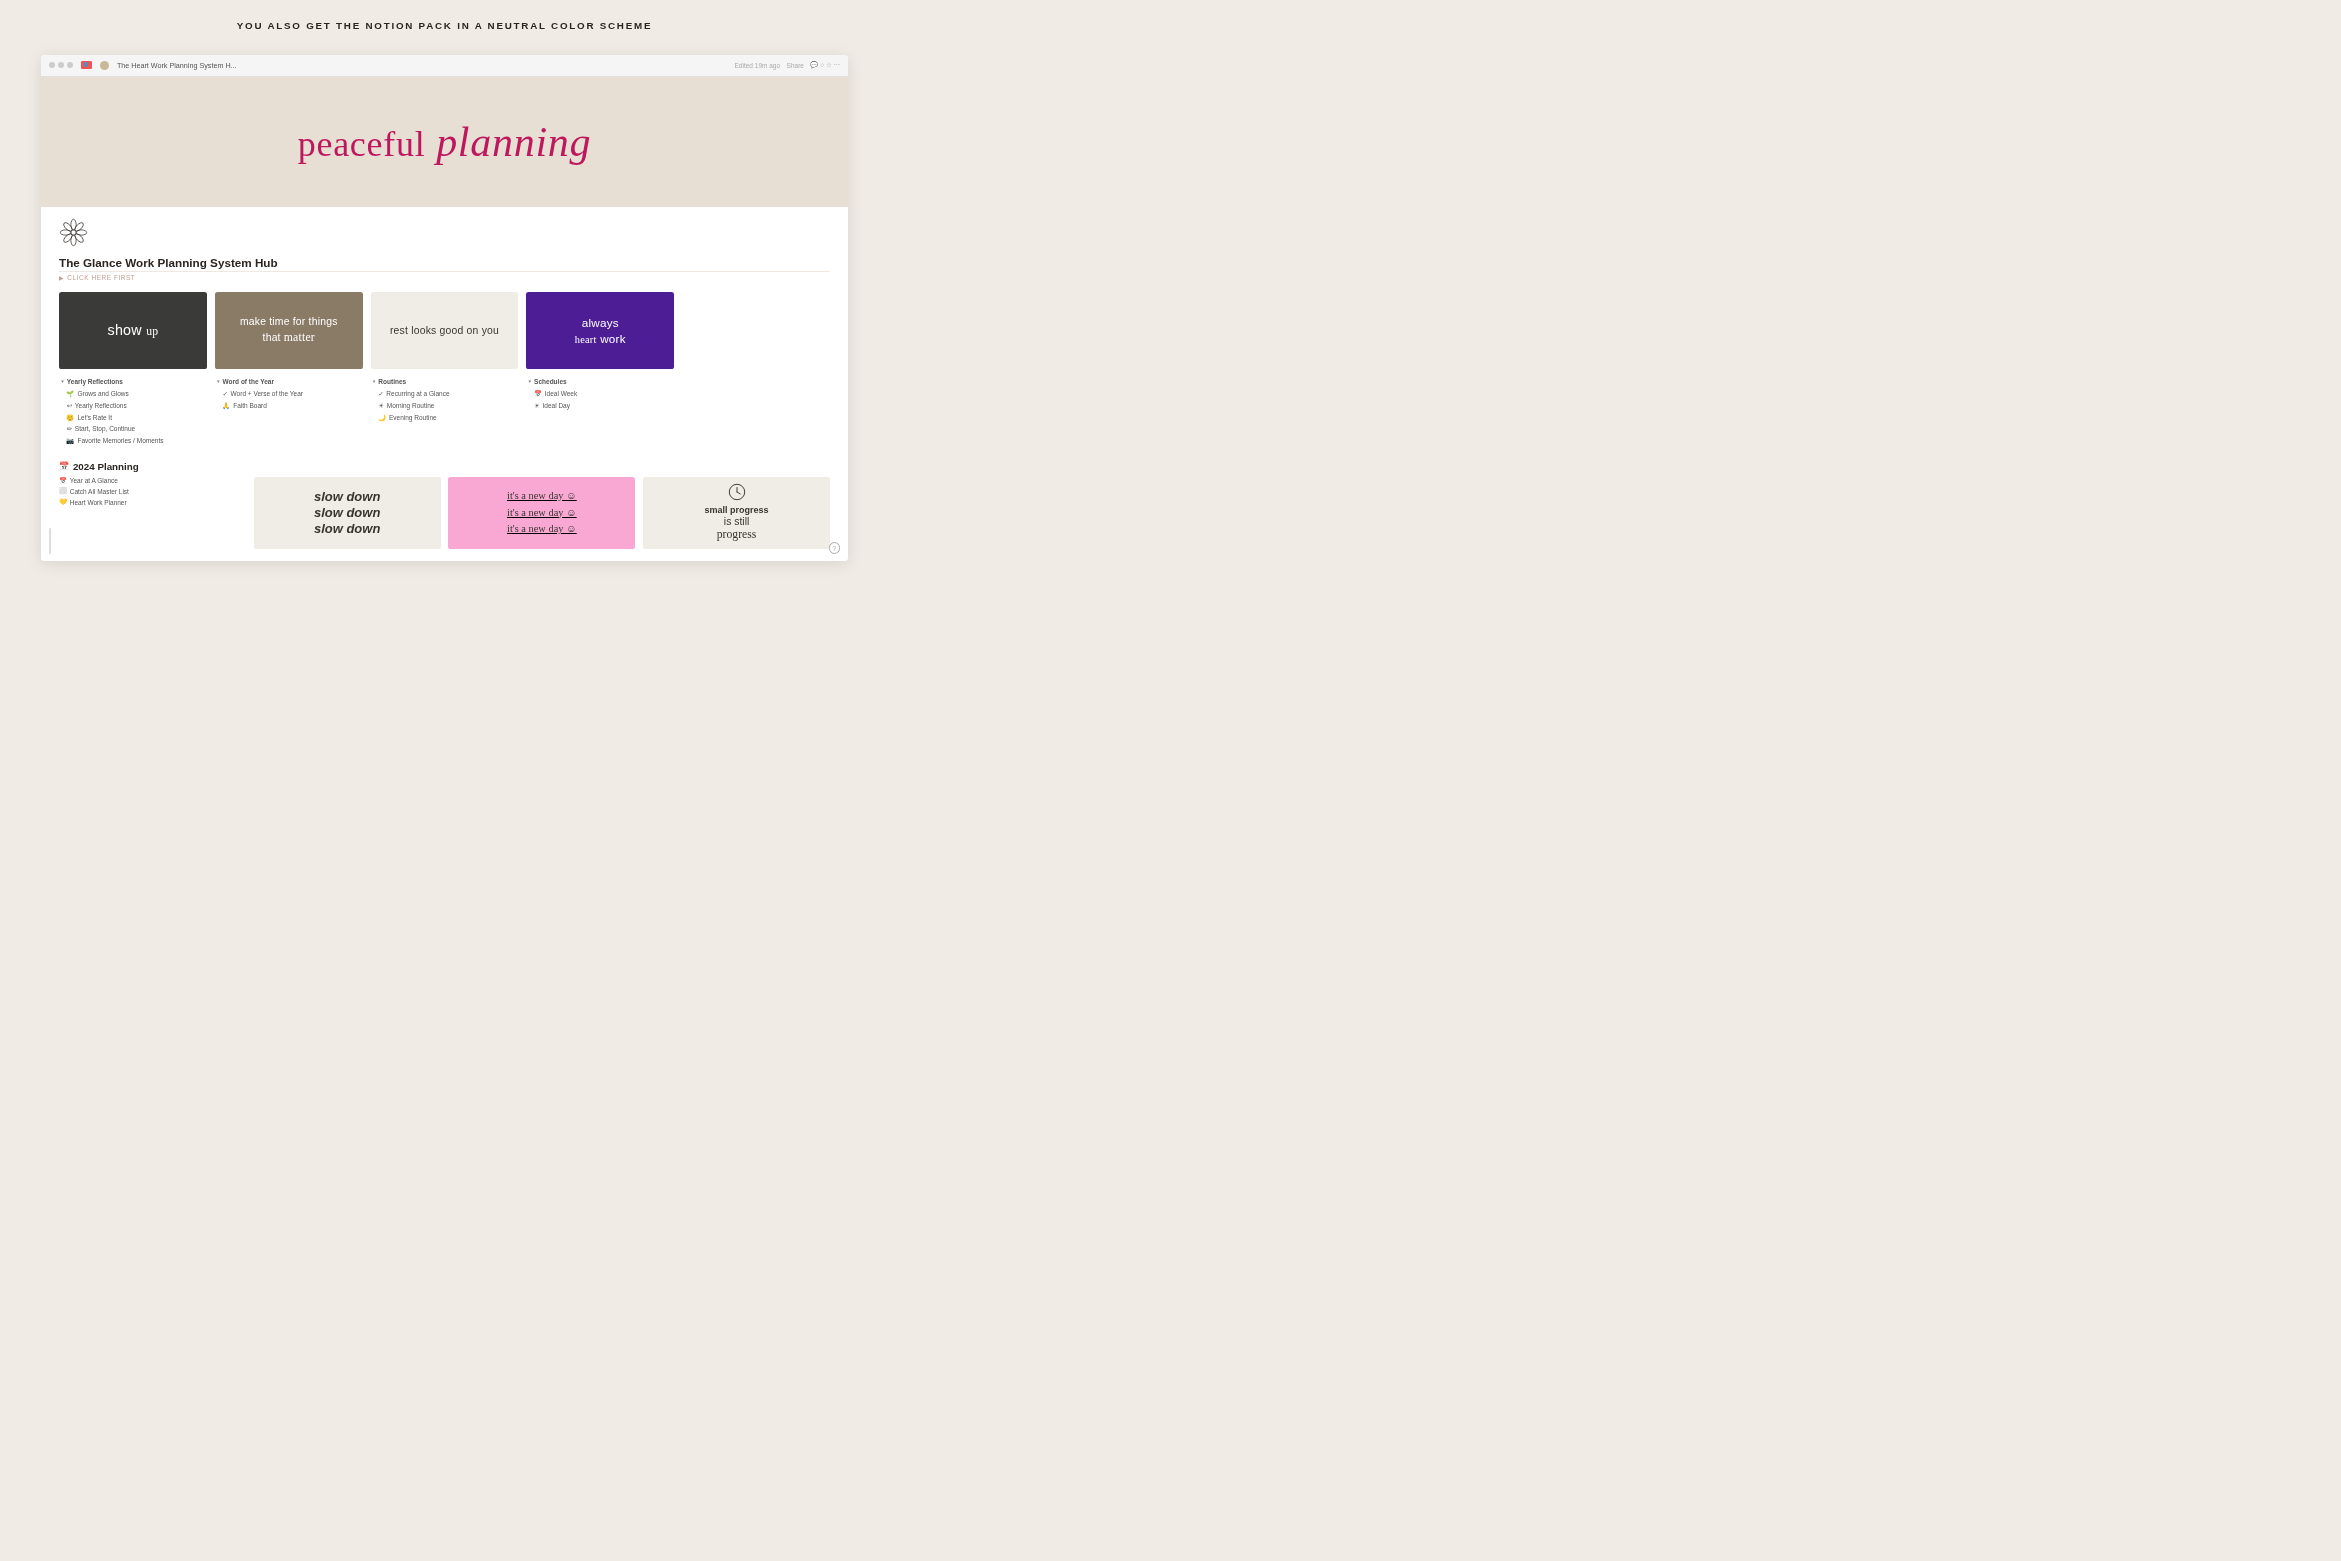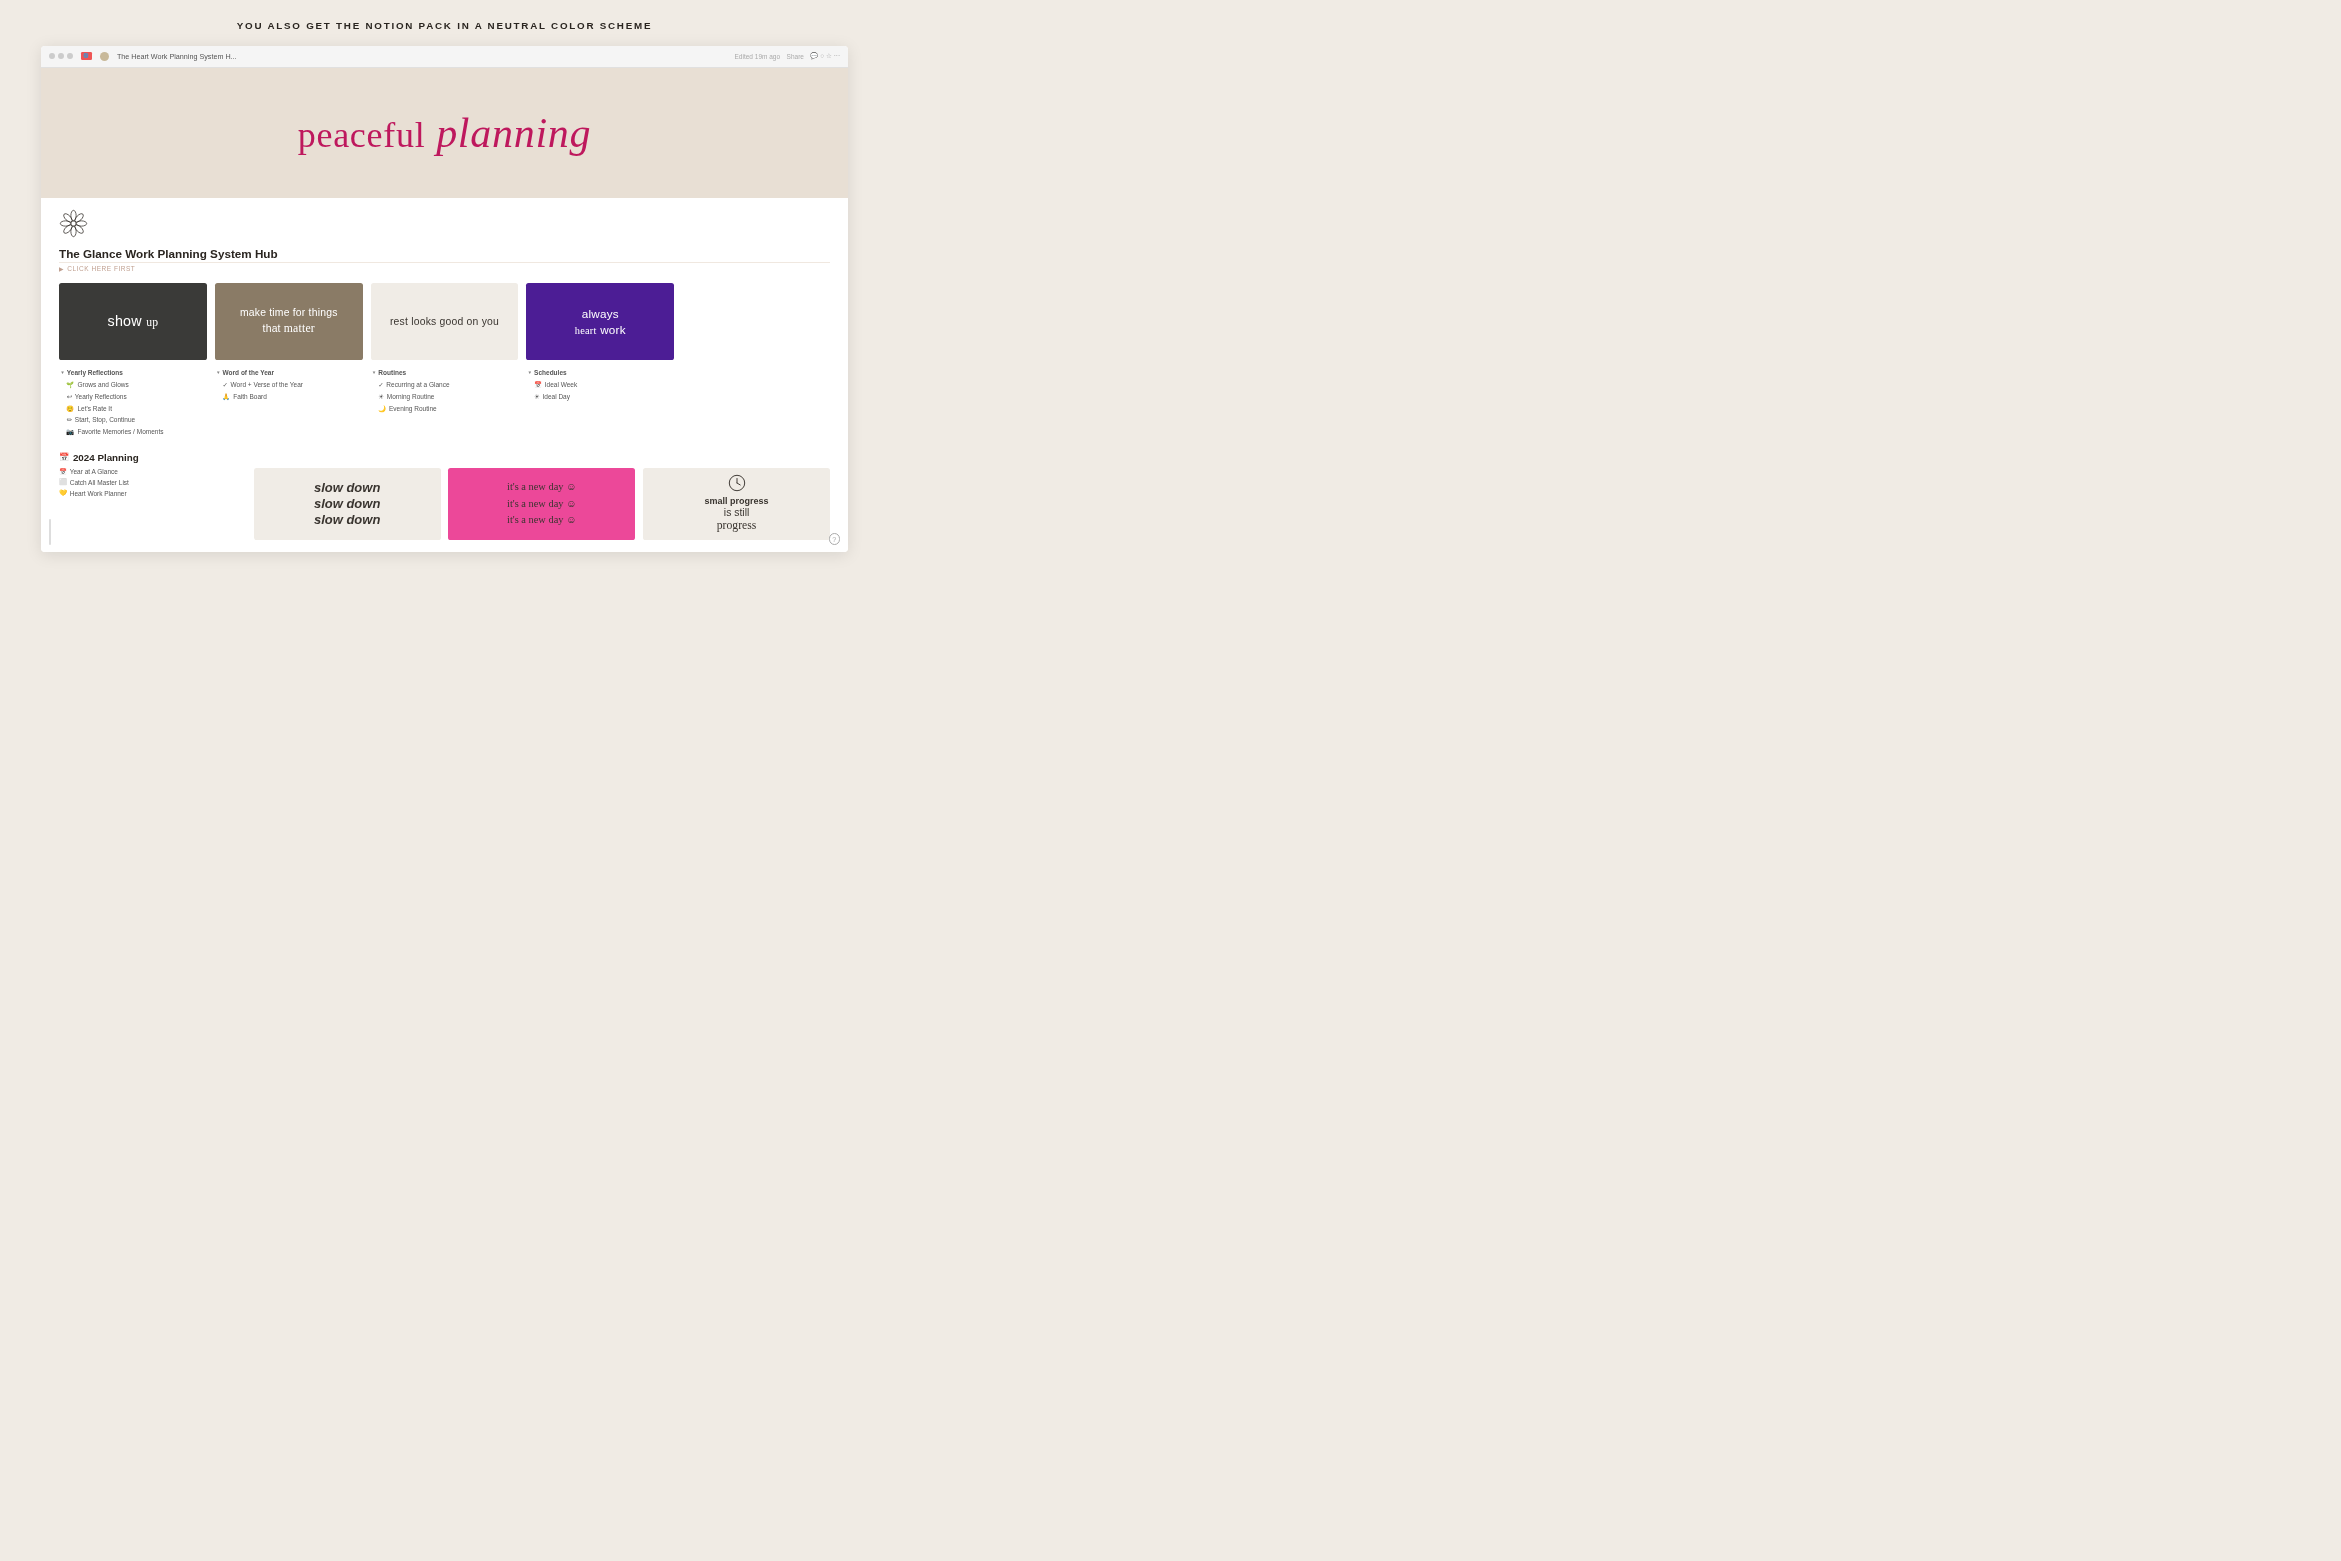--- a/index.html
+++ b/index.html
@@ -14,21 +14,21 @@
       align-items: center;
       padding: 19.5px 13px;
     }
 
     .page-heading {
       font-size: 9.8px;
       font-weight: 700;
       letter-spacing: 0.18em;
       color: #2a2520;
       text-transform: uppercase;
-      margin-bottom: 15px;
+      margin-bottom: 24px;
       text-align: center;
     }
 
     .browser-window {
       width: 100%;
       max-width: 807px;
       background: #fff;
       border-radius: 3.9px;
       box-shadow: 0 2.6px 15.6px rgba(0,0,0,0.10);
       overflow: hidden;
@@ -312,21 +312,22 @@
       align-items: center;
       justify-content: center;
       padding: 6.5px;
     }
 
     .planning-card.cream-bg {
       background-color: #f0ece6;
     }
 
     .planning-card.light-bg {
-      background-color: #ec4899;
+      background-color: #f9a8d4;
+      text-decoration: underline;
     }
 
     .planning-card-text {
       font-size: 14.3px;
       color: #3a3530;
       font-weight: 700;
       text-align: center;
       line-height: 1.2;
     }
 

